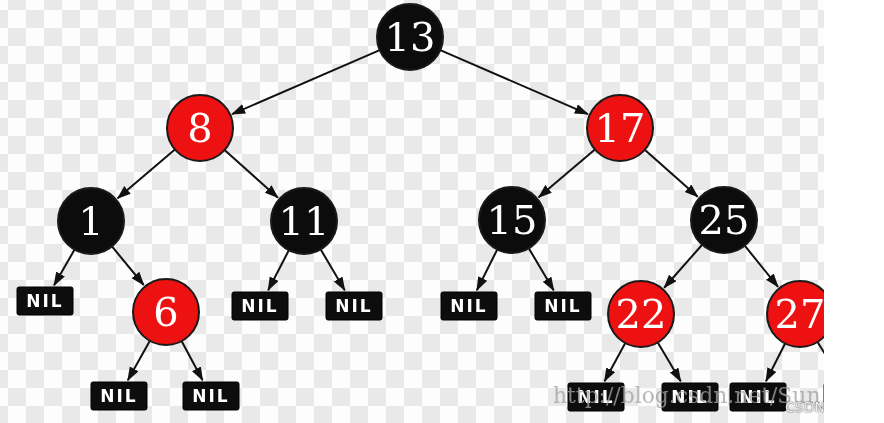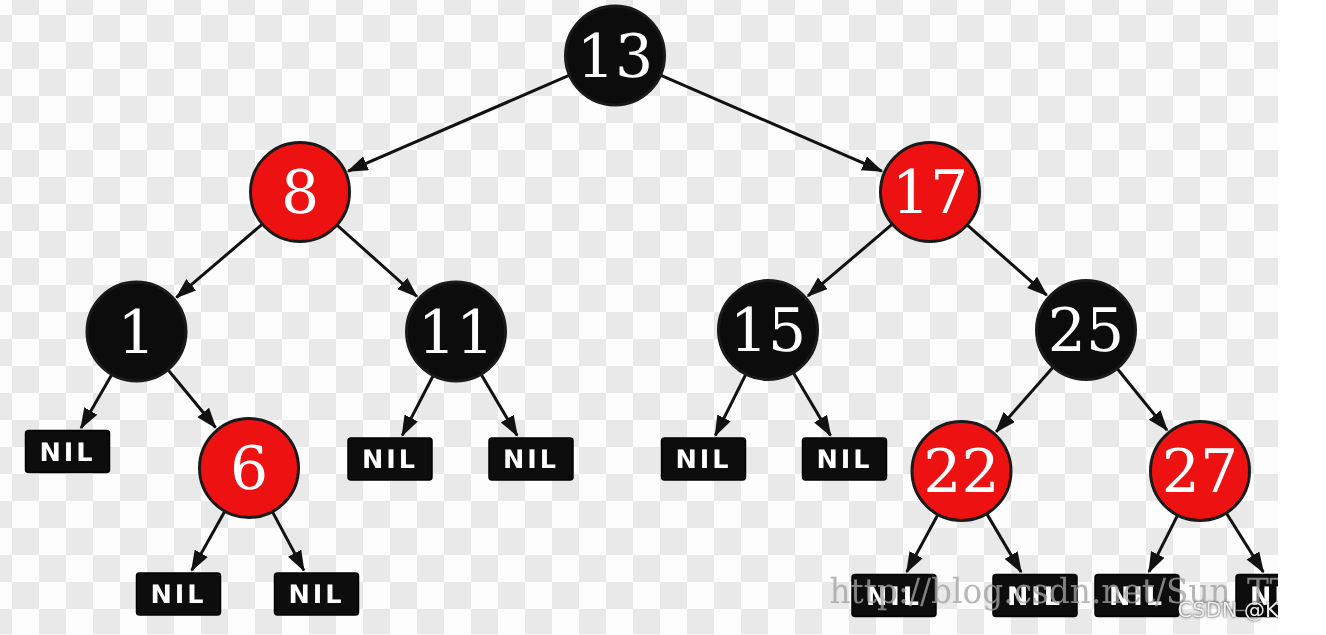--- a/index.html
+++ b/index.html
@@ -7,21 +7,20 @@
     position:relative;
     width:824px;height:423px;
     overflow:hidden;
     background-color:#fdfdfd;
     background-image:
       linear-gradient(45deg,#e9e9e9 25%,transparent 25%,transparent 75%,#e9e9e9 75%),
       linear-gradient(45deg,#e9e9e9 25%,transparent 25%,transparent 75%,#e9e9e9 75%);
     background-size:36px 36px;
     background-position:8px 10px,26px 28px;
     font-family:"DejaVu Sans",sans-serif;
-    padding-left:28px;
   }
   svg.tree{position:absolute;left:0;top:0;}
   .num-label{
     font-family:"DejaVu Serif","Liberation Serif",serif;
     font-size:40px;
     fill:#ffffff;
   }
   .nil-label{
     font-family:"DejaVu Sans","Liberation Sans",sans-serif;
     font-size:17px;

